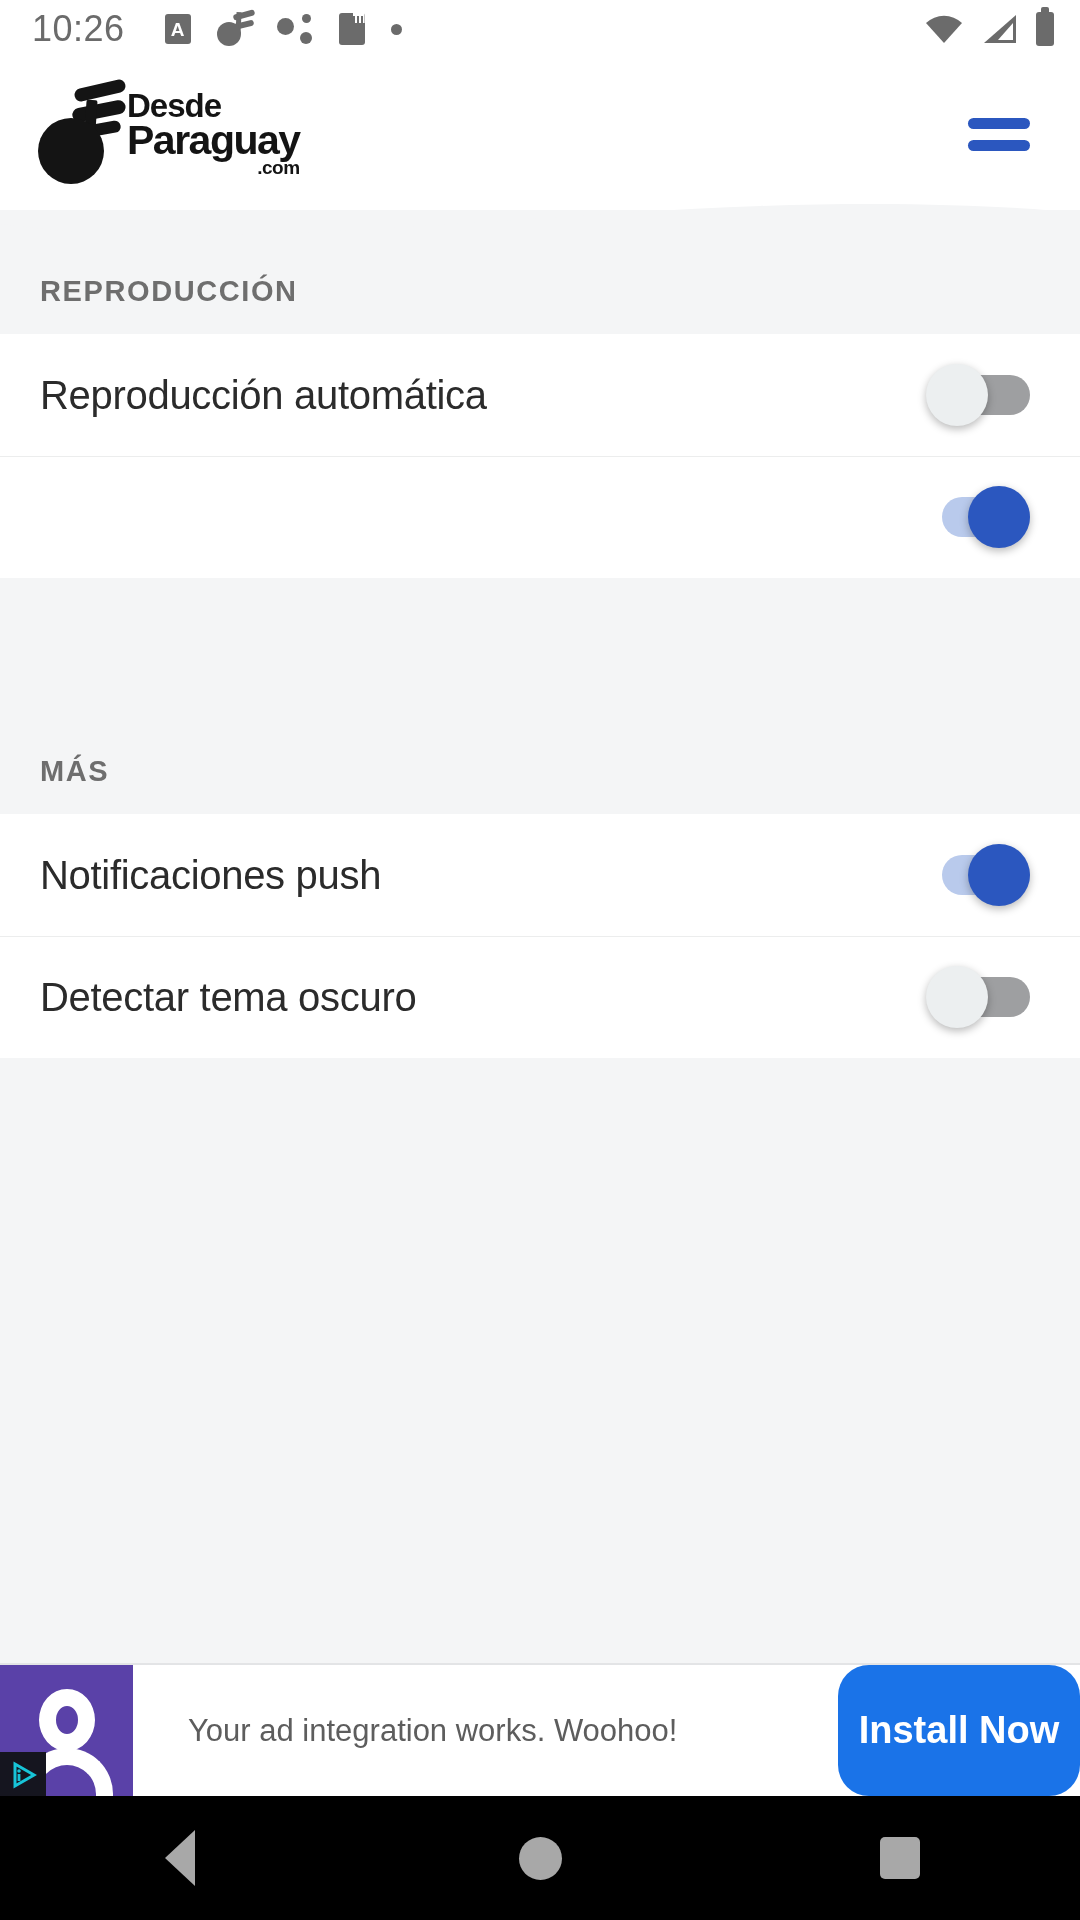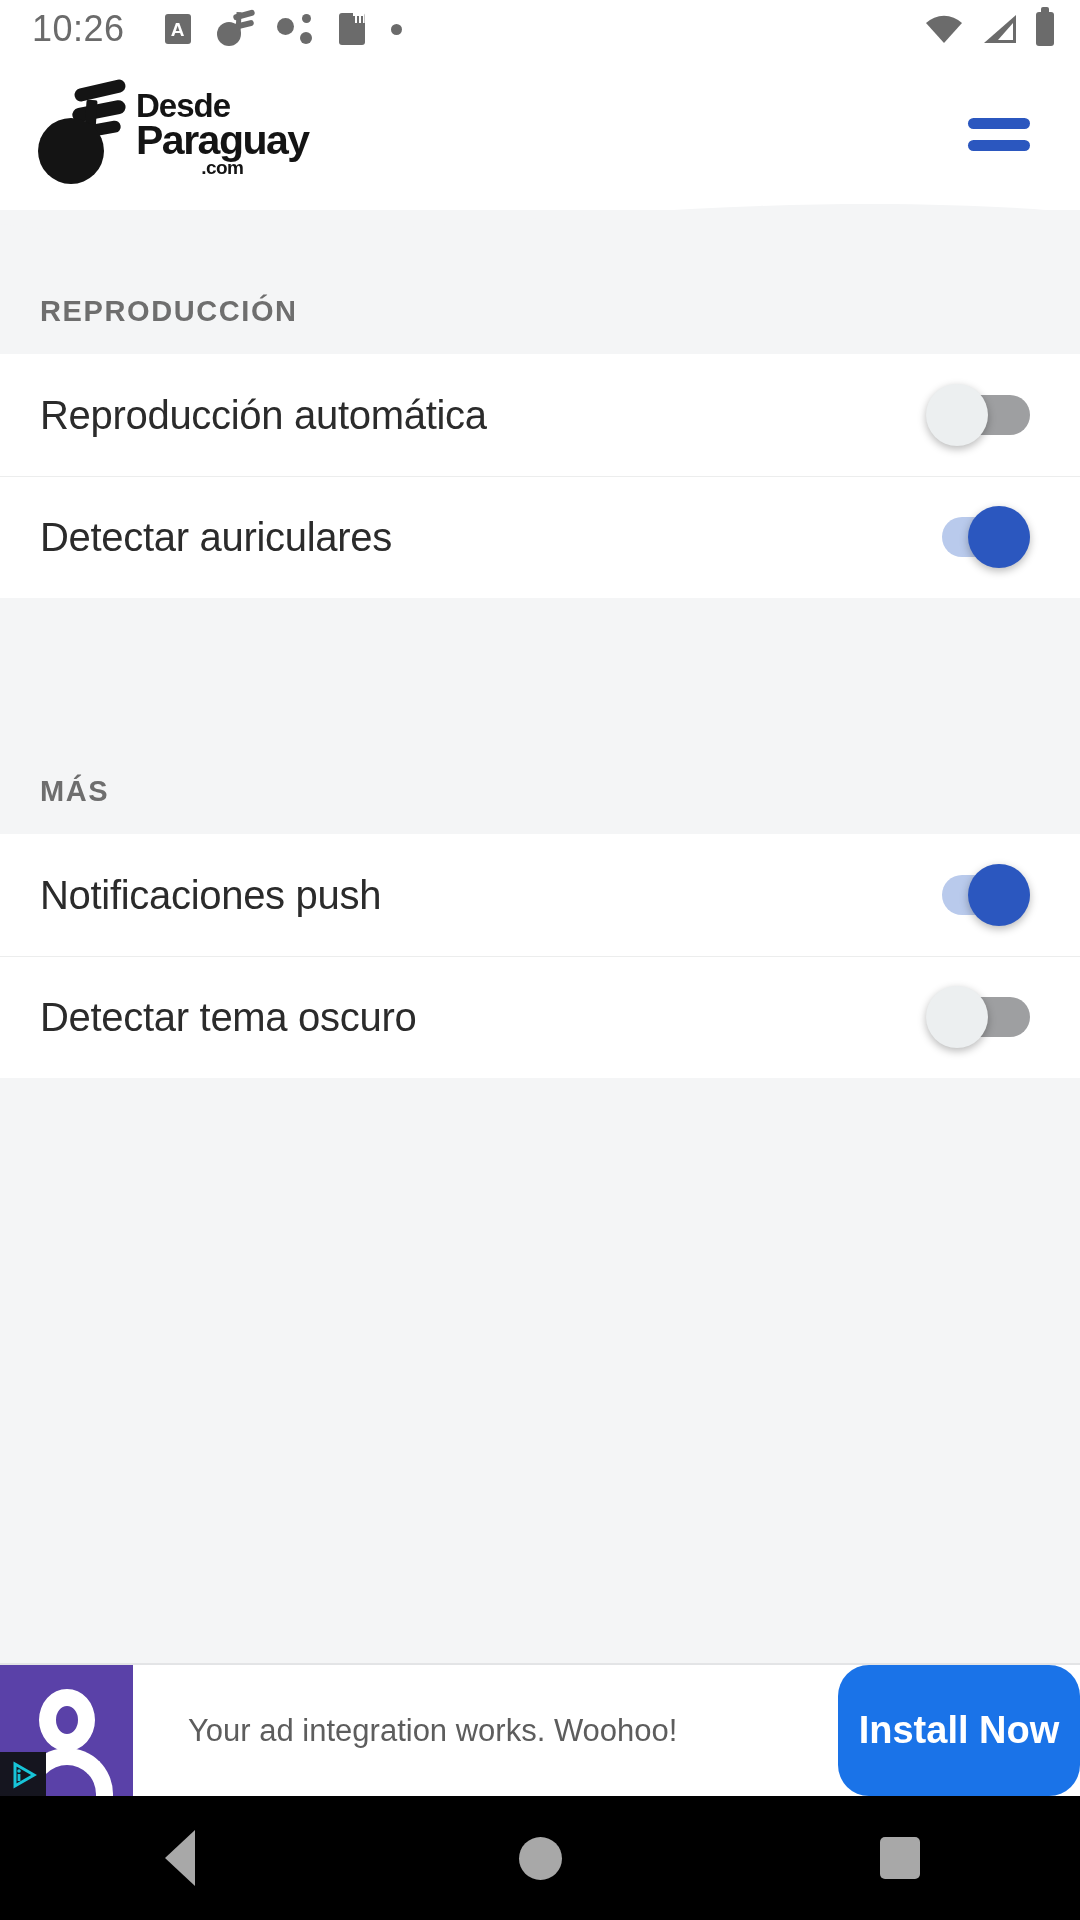--- a/index.html
+++ b/index.html
@@ -55,36 +55,36 @@
     position:absolute; top:58px; left:0; width:1080px; height:152px;
     background:#ffffff; display:flex; align-items:center;
   }
   .logo{ display:flex; align-items:center; margin-left:38px; }
   .logo-mark{ position:relative; width:86px; height:104px; }
   .logo-mark .ball{ position:absolute;left:0;bottom:2px;width:66px;height:66px;border-radius:50%;background:#141414; }
   .logo-mark .stalk{ position:absolute;left:47px;bottom:40px;width:11px;height:46px;background:#141414;border-radius:2px;transform:rotate(4deg); }
   .logo-mark .flag1{ position:absolute;left:36px;top:2px;width:52px;height:13px;background:#141414;border-radius:9px;transform:rotate(-13deg); }
   .logo-mark .flag2{ position:absolute;left:34px;top:22px;width:54px;height:14px;background:#141414;border-radius:9px;transform:rotate(-11deg); }
   .logo-mark .flag3{ position:absolute;left:33px;top:42px;width:50px;height:12px;background:#141414;border-radius:9px;transform:rotate(-10deg); }
-  .logo-words{ margin-left:12px; line-height:.92; }
+  .logo-words{ margin-left:3px; line-height:.92; }
   .logo-words .l1{ font-size:33px; font-weight:bold; color:#141414; letter-spacing:-1px; }
   .logo-words .l2{ font-size:41px; font-weight:bold; color:#141414; letter-spacing:-1.5px; }
-  .logo-words .l3{ font-size:19px; font-weight:bold; color:#141414; text-align:center; letter-spacing:-.5px; }
+  .logo-words .l3{ font-size:19px; font-weight:bold; color:#141414; text-align:right; letter-spacing:-.5px; }
 
   .hamburger{
     margin-left:auto; margin-right:50px;
     width:62px; height:40px; display:flex; flex-direction:column; justify-content:center; gap:11px;
   }
   .hamburger span{ display:block; width:62px; height:11px; border-radius:6px; background:#2b57bf; }
 
   
   .wave{ position:absolute; top:180px; left:0; width:1080px; height:60px; }
 
   
-  .content{ position:absolute; top:209px; left:0; width:1080px; }
+  .content{ position:absolute; top:189px; left:0; width:1080px; }
   .group-header{
     height:118px; display:flex; align-items:flex-end; padding:0 0 26px 40px;
     font-size:29px; font-weight:bold; color:#6e6e6e; letter-spacing:1.6px;
   }
   .group-header.first{ height:145px; }
   .card{ background:#ffffff; }
   .row{
     position:relative; height:122px; background:#fff;
     display:flex; align-items:center; padding:0 50px 0 40px;
   }
@@ -224,21 +224,20 @@
     <div class="group-header first">REPRODUCCIÓN</div>
     <div class="card">
       <div class="row">
         <div class="row-label">Reproducción automática</div>
         <div class="switch off">
           <div class="track"></div>
           <div class="thumb"></div>
         </div>
       </div>
       <div class="row">
-        <div class="row-label">Detectar auriculares</div>
         <div class="switch on">
           <div class="track"></div>
           <div class="thumb"></div>
         </div>
       </div>
     </div>
 
     <div class="spacer"></div>
 
     <div class="group-header">MÁS</div>

